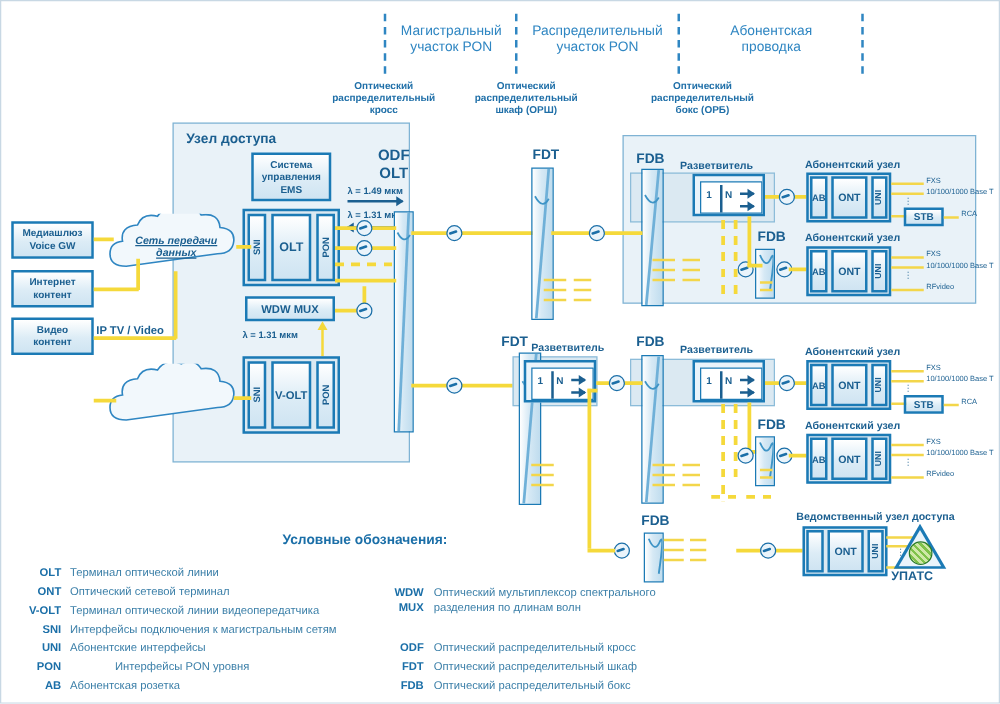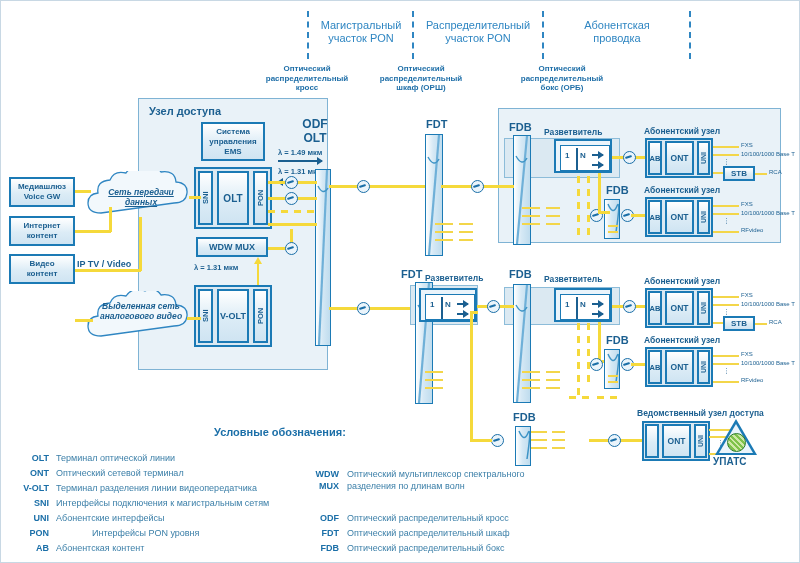--- a/index.html
+++ b/index.html
@@ -50,21 +50,21 @@
   .arrow:after{content:"";position:absolute;right:-1px;top:-3px;border-left:6px solid #1b5f90;border-top:4px solid transparent;border-bottom:4px solid transparent;}
   .arrowL{position:absolute;height:2px;background:#1b5f90;}
   .arrowL:after{content:"";position:absolute;left:-1px;top:-3px;border-right:6px solid #1b5f90;border-top:4px solid transparent;border-bottom:4px solid transparent;}
   .arrowUp{position:absolute;width:2px;background:#f5d93b;}
   .arrowUp:after{content:"";position:absolute;left:-3px;top:-6px;border-bottom:7px solid #f5d93b;border-left:4px solid transparent;border-right:4px solid transparent;}
 
   .iftxt{position:absolute;color:#1b5f90;font-size:6px;line-height:7px;white-space:nowrap;}
   .lam{position:absolute;color:#1b5f90;font-size:7.5px;font-weight:bold;white-space:nowrap;}
 
   
-  .lg-title{position:absolute;color:#1b6fa8;font-weight:bold;font-size:11px;}
+  .lg-title{position:absolute;color:#1b6fa8;font-weight:bold;font-size:11px;margin-left:12px;}
   .lg-key{position:absolute;color:#1b6fa8;font-weight:bold;font-size:9px;text-align:right;}
   .lg-val{position:absolute;color:#3b7fa8;font-size:9px;}
 
   .tri{position:absolute;width:0;height:0;border-left:21px solid transparent;border-right:21px solid transparent;border-bottom:36px solid #1b7ab5;}
   .tri-in{position:absolute;width:0;height:0;border-left:17px solid transparent;border-right:17px solid transparent;border-bottom:29px solid #eaf4fb;}
   .pbx-circ{position:absolute;width:17px;height:17px;border-radius:50%;background:repeating-linear-gradient(45deg,#7fc24a 0 2px,#cfe8a8 2px 4px);border:1px solid #2a7a2a;}
 </style>
 </head>
 <body>
 
@@ -140,22 +140,20 @@
 
   <svg class="cloud" style="left:84px;top:170px;width:110px;height:58px;" viewBox="0 0 110 58">
     <path d="M16 42 q-13 0 -13 -10 q0 -9 10 -10 q-2 -12 12 -13 q4 -10 16 -7 q7 -10 19 -5 q10 -5 16 4 q14 -2 15 10 q12 1 11 11 q-1 10 -13 10 z" fill="#f2f8fc" stroke="#2f86c2" stroke-width="1.3"></path>
   </svg>
   <div class="cloudtxt" style="left:92px;top:186px;width:96px;white-space:pre-line;text-decoration:underline;">Сеть передачи
 данных</div>
 
   <svg class="cloud" style="left:84px;top:290px;width:112px;height:58px;" viewBox="0 0 112 58">
     <path d="M16 45 q-13 0 -13 -10 q0 -9 10 -10 q-2 -12 12 -13 q4 -10 16 -7 q7 -10 19 -5 q10 -5 16 4 q14 -2 15 10 q12 1 11 11 q-1 10 -13 10 z" fill="#f2f8fc" stroke="#2f86c2" stroke-width="1.3"></path>
   </svg>
-  <div class="cloudtxt" style="left:90px;top:300px;width:100px;white-space:pre-line;">Выделенная сеть
-аналогового видео</div>
 
   <div class="abs" style="left:76px;top:258px;color:#1b5f90;font-weight:bold;font-size:9px;">IP TV / Video</div>
 
   <div class="fib fibh" style="left:74px;top:189px;width:16px;"></div>
   <div class="fib fibh" style="left:74px;top:229px;width:36px;"></div>
   <div class="fib fibv" style="left:108px;top:206px;height:25px;"></div>
   <div class="fib fibh" style="left:74px;top:268px;width:66px;"></div>
   <div class="fib fibv" style="left:138px;top:216px;height:54px;"></div>
   <div class="fib fibh" style="left:188px;top:195px;width:12px;"></div>
   <div class="fib fibh" style="left:74px;top:318px;width:18px;"></div>
@@ -409,29 +407,29 @@
   <div class="pbx-circ" style="left:726px;top:432px;"></div>
   <div class="abs lbl-h" style="left:712px;top:455px;font-size:10px;">УПАТС</div>
 
   <div class="lg-title" style="left:213px;top:425px;">Условные обозначения:</div>
 
   <div class="lg-key" style="left:0px;top:452px;width:48px;">OLT</div>
   <div class="lg-val" style="left:55px;top:452px;">Терминал оптической линии</div>
   <div class="lg-key" style="left:0px;top:467px;width:48px;">ONT</div>
   <div class="lg-val" style="left:55px;top:467px;">Оптический сетевой терминал</div>
   <div class="lg-key" style="left:0px;top:482px;width:48px;">V-OLT</div>
-  <div class="lg-val" style="left:55px;top:482px;">Терминал разделения линии видеопередатчика</div>
+  <div class="lg-val" style="left:55px;top:482px;">Терминал оптической линии видеопередатчика</div>
   <div class="lg-key" style="left:0px;top:497px;width:48px;">SNI</div>
   <div class="lg-val" style="left:55px;top:497px;">Интерфейсы подключения к магистральным сетям</div>
   <div class="lg-key" style="left:0px;top:512px;width:48px;">UNI</div>
   <div class="lg-val" style="left:55px;top:512px;">Абонентские интерфейсы</div>
   <div class="lg-key" style="left:0px;top:527px;width:48px;">PON</div>
   <div class="lg-val" style="left:55px;top:527px;padding-left:36px;">Интерфейсы PON уровня</div>
   <div class="lg-key" style="left:0px;top:542px;width:48px;">AB</div>
-  <div class="lg-val" style="left:55px;top:542px;">Абонентская контент</div>
+  <div class="lg-val" style="left:55px;top:542px;">Абонентская розетка</div>
 
   <div class="lg-key" style="left:290px;top:467px;width:48px;line-height:12px;white-space:pre-line;">WDW
 MUX</div>
   <div class="lg-val" style="left:346px;top:467px;line-height:12px;white-space:pre-line;">Оптический мультиплексор спектрального
 разделения по длинам волн</div>
   <div class="lg-key" style="left:290px;top:512px;width:48px;">ODF</div>
   <div class="lg-val" style="left:346px;top:512px;">Оптический распределительный кросс</div>
   <div class="lg-key" style="left:290px;top:527px;width:48px;">FDT</div>
   <div class="lg-val" style="left:346px;top:527px;">Оптический распределительный шкаф</div>
   <div class="lg-key" style="left:290px;top:542px;width:48px;">FDB</div>

